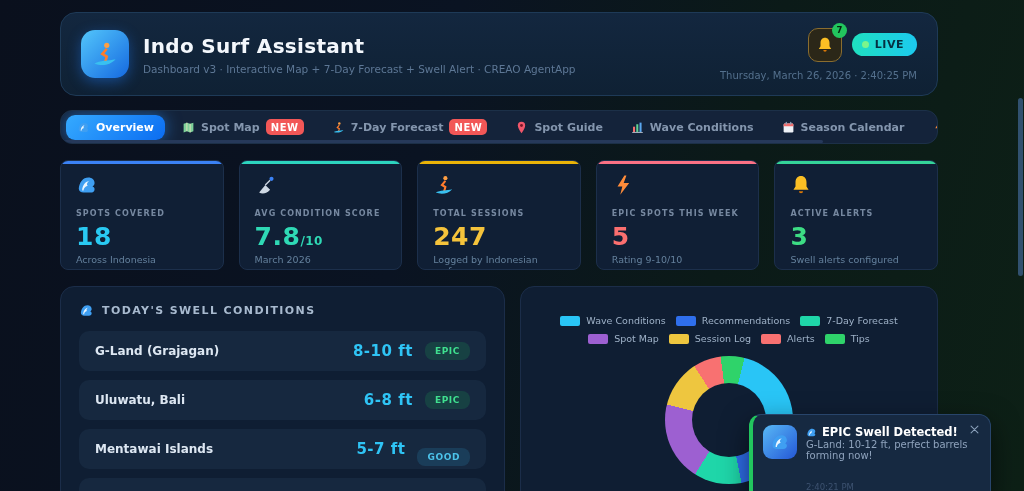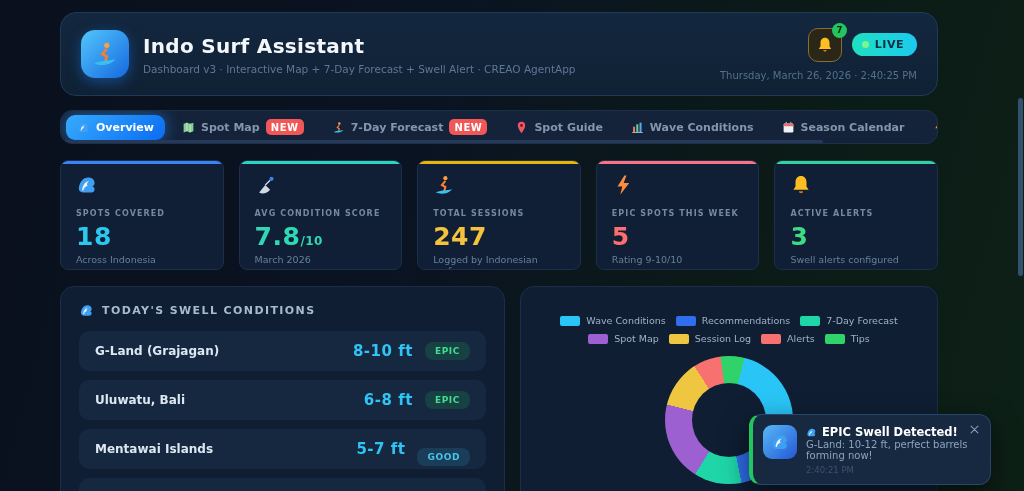--- a/index.html
+++ b/index.html
@@ -137,21 +137,21 @@
   .toast-icon {
     width:34px; height:34px; border-radius:9px; flex:none;
     background:linear-gradient(135deg,#58b9f6,#2457d6);
     display:flex; align-items:center; justify-content:center;
   }
   .toast-icon .ic { width:20px; height:20px; }
   .toast-body { min-width:0; }
   .toast-title { display:flex; align-items:center; gap:5px; font-size:11.5px; font-weight:700; color:#fff; }
   .tt-ic { width:11px; height:11px; }
   .toast-msg { font-size:10px; color:#8fa3bd; }
-  .toast-time { margin-top:4px; font-size:8.5px; color:#3d5270; }
+  .toast-time { margin-top:21px; font-size:8.5px; color:#3d5270; }
   .toast-close { position:absolute; top:9px; right:10px; width:11px; height:11px; cursor:pointer; }
 
   .vscroll {
     position:absolute; right:1px; top:98px; width:5px; height:178px;
     border-radius:3px; background:#31516f; cursor:pointer;
   }
 </style>
 </head>
 <body>
 

